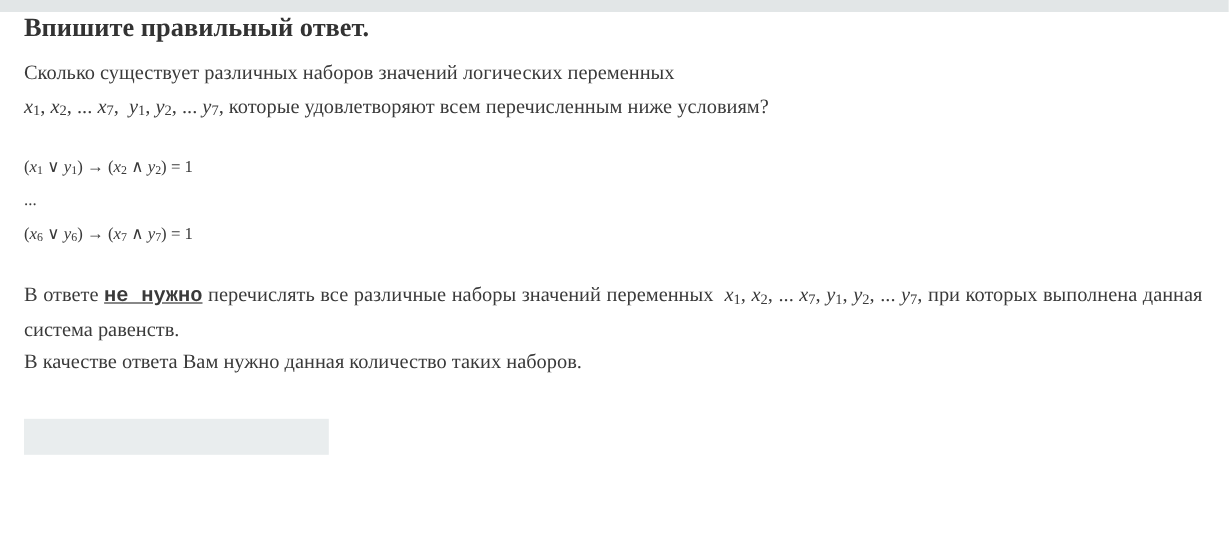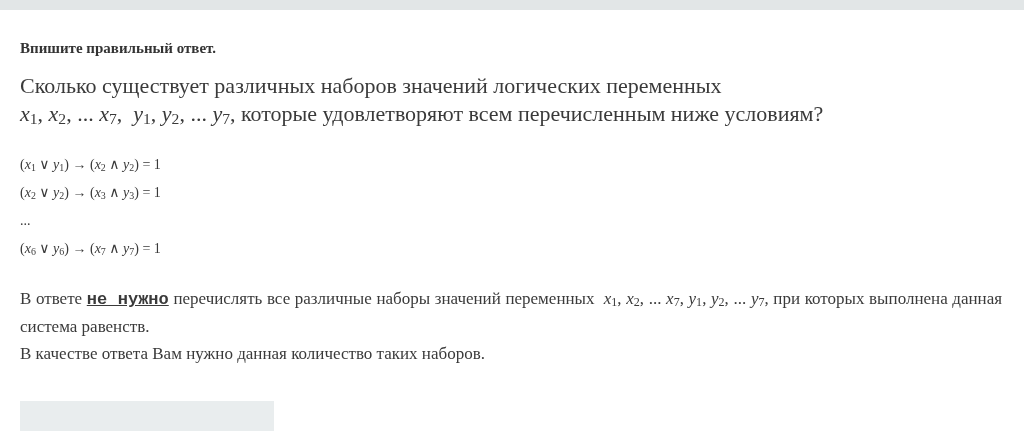--- a/index.html
+++ b/index.html
@@ -16,29 +16,29 @@
   }
   .top-bar {
     width: 100%;
     height: 10px;
     background: #e2e6e7;
   }
   .content {
     padding: 0 22px 0 20px;
   }
   .prompt-heading {
-    margin: 26px 0 0 0;
-    font-size: 15px;
+    margin: 1px 0 0 0;
+    font-size: 22px;
     line-height: 24px;
     font-weight: bold;
     color: #333333;
   }
   .question {
     margin: 12px 0 0 0;
-    font-size: 22px;
+    font-size: 17px;
     line-height: 28px;
   }
   .system {
     margin: 23px 0 0 0;
     font-size: 14px;
   }
   .formula {
     line-height: 28px;
     white-space: nowrap;
   }
@@ -87,21 +87,20 @@
 <div class="top-bar"></div>
 
 <div class="content">
 
   <p class="prompt-heading">Впишите правильный ответ.</p>
 
   <p class="question"><span>Сколько существует различных наборов значений логических переменных</span><br><span><i>x</i><sub>1</sub><span>, </span><i>x</i><sub>2</sub><span>, ... </span><i>x</i><sub>7</sub><span>, &nbsp;</span><i>y</i><sub>1</sub><span>, </span><i>y</i><sub>2</sub><span>, ... </span><i>y</i><sub>7</sub><span>,</span></span><span> которые удовлетворяют всем перечисленным ниже условиям?</span></p>
 
   <div class="system">
     <div class="formula"><span>(</span><i>x</i><sub>1</sub><span> ∨ </span><i>y</i><sub>1</sub><span>) → (</span><i>x</i><sub>2</sub><span> ∧ </span><i>y</i><sub>2</sub><span>) = 1</span></div>
-    <div class="formula"><span>(</span><i>x</i><sub>2</sub><span> ∨ </span><i>y</i><sub>2</sub><span>) → (</span><i>x</i><sub>3</sub><span> ∧ </span><i>y</i><sub>3</sub><span>) = 1</span></div>
     <div class="formula">...</div>
     <div class="formula"><span>(</span><i>x</i><sub>6</sub><span> ∨ </span><i>y</i><sub>6</sub><span>) → (</span><i>x</i><sub>7</sub><span> ∧ </span><i>y</i><sub>7</sub><span>) = 1</span></div>
   </div>
 
   <p class="note"><span>В ответе </span><span class="emphasis">не нужно</span><span> перечислять все различные наборы значений переменных &nbsp;</span><span><i>x</i><sub>1</sub><span>, </span><i>x</i><sub>2</sub><span>, ... </span><i>x</i><sub>7</sub><span>, </span><i>y</i><sub>1</sub><span>, </span><i>y</i><sub>2</sub><span>, ... </span><i>y</i><sub>7</sub><span>,</span></span><span> при которых выполнена данная система равенств.</span></p>
 
   <p class="closing">В качестве ответа Вам нужно данная количество таких наборов.</p>
 
   <input type="text" class="answer-input" value="" style="">
 

